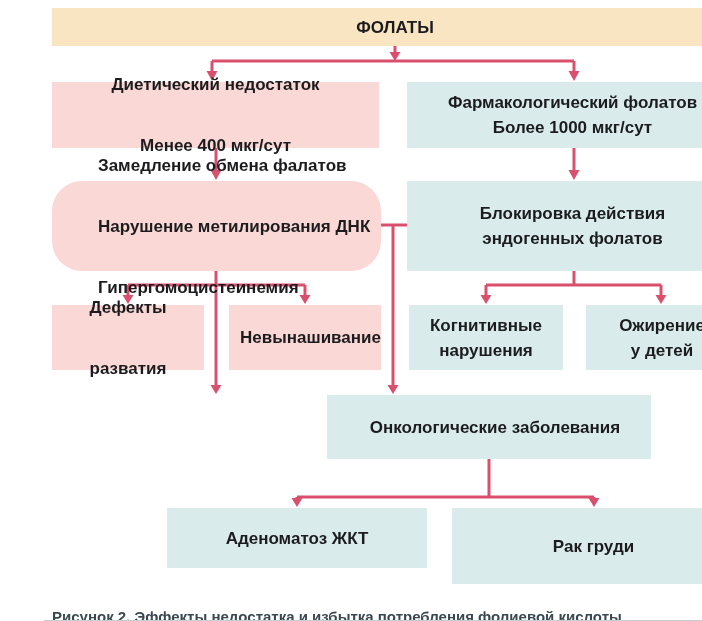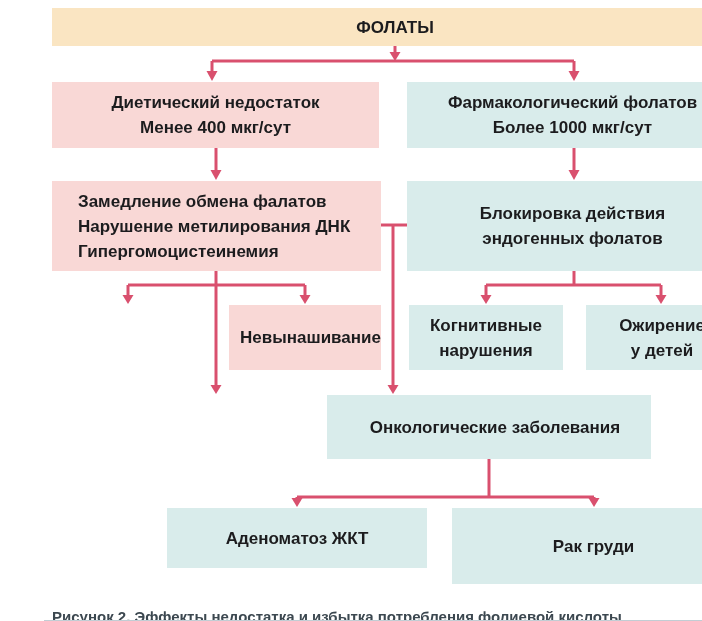--- a/index.html
+++ b/index.html
@@ -18,24 +18,24 @@
     flex-direction: column;
     justify-content: center;
     align-items: center;
     box-sizing: border-box;
     color: var(--box-text, #1c1c1e);
     font-size: 17px;
     font-weight: bold;
     line-height: 25px;
     text-align: center;
   }
-  .box.pink { background: var(--deficit-bg, #f9d8d6); }
+  .box.pink { background: var(--deficit-bg, #f9d8d6); gap: 36px; }
   .box.teal { background: var(--excess-bg, #d9eceb); }
   .box.tan  { background: var(--root-bg, #fae5c2); }
-  .box.left-align { align-items: flex-start; text-align: left; padding-left: 26px; }
+  .box.left-align { align-items: flex-start; text-align: left; padding-left: 46px; border-radius: 30px; }
 
   #root-box        { left: 8px;   top: 8px;   width: 686px; height: 38px; }
   #diet-box        { left: 8px;   top: 82px;  width: 327px; height: 66px; }
   #pharm-box       { left: 363px; top: 82px;  width: 331px; height: 66px; }
   #slow-box        { left: 8px;   top: 181px; width: 329px; height: 90px; }
   #block-box       { left: 363px; top: 181px; width: 331px; height: 90px; }
   #defects-box     { left: 8px;   top: 305px; width: 152px; height: 65px; }
   #miscarriage-box { left: 185px; top: 305px; width: 152px; height: 65px; padding-left: 11px; }
   #cognitive-box   { left: 365px; top: 305px; width: 154px; height: 65px; }
   #obesity-box     { left: 542px; top: 305px; width: 152px; height: 65px; }
@@ -149,20 +149,24 @@
     <span>Замедление обмена фалатов</span>
     <span>Нарушение метилирования ДНК</span>
     <span>Гипергомоцистеинемия</span>
   </div>
 
   <div class="box teal" id="block-box">
     <span>Блокировка действия</span>
     <span>эндогенных фолатов</span>
   </div>
 
+  <div class="box pink" id="defects-box">
+    <span>Дефекты</span>
+    <span>разватия</span>
+  </div>
 
   <div class="box pink" id="miscarriage-box">
     <span>Невынашивание</span>
   </div>
 
   <div class="box teal" id="cognitive-box">
     <span>Когнитивные</span>
     <span>нарушения</span>
   </div>
 

